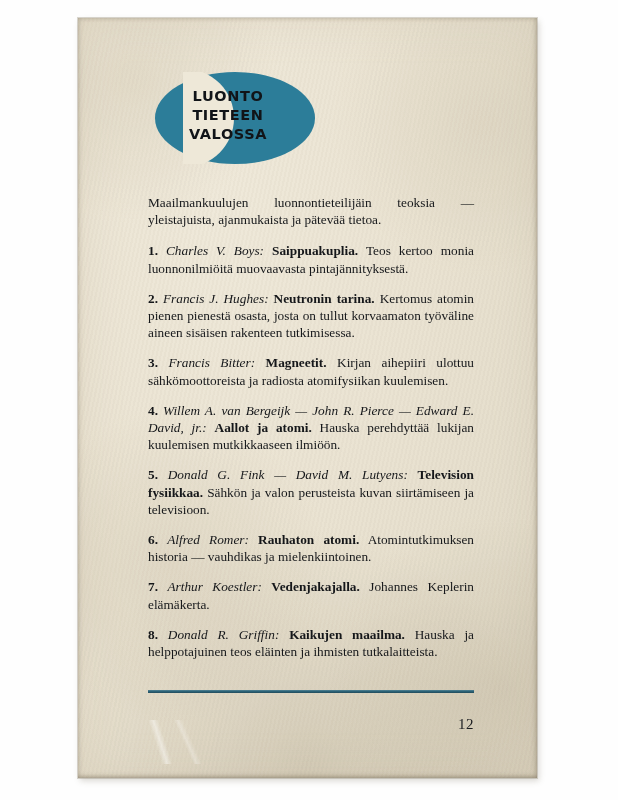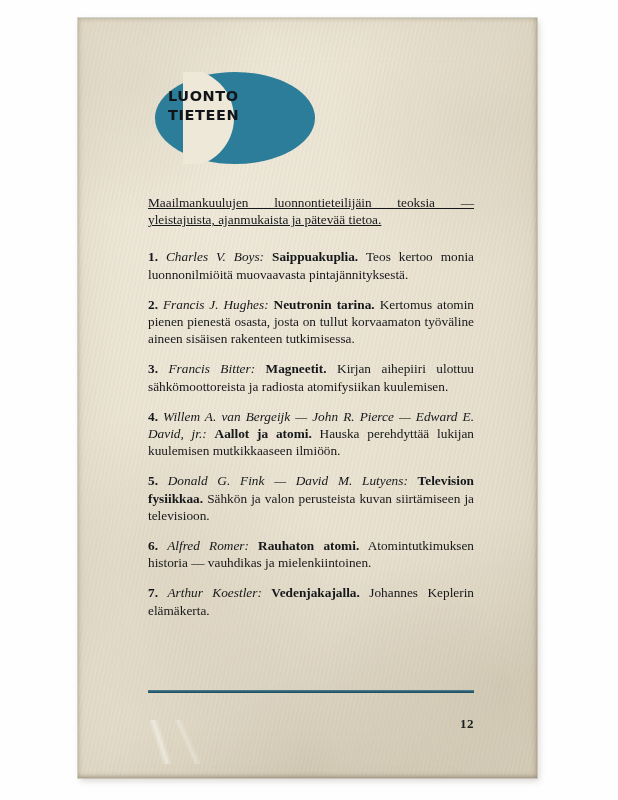--- a/index.html
+++ b/index.html
@@ -115,40 +115,39 @@
     top: 15px;
     width: 120px;
     color: #111418;
     font-family: "DejaVu Sans", "Liberation Sans", sans-serif;
     font-weight: bold;
     font-size: 14.5px;
     line-height: 19px;
     letter-spacing: 0.6px;
     text-transform: uppercase;
   }
-  .logo-text div { white-space: nowrap; }
+  .logo-text div { white-space: nowrap; text-align: center; }
 
   
   .column {
     position: absolute;
     left: 70px;
     top: 176px;
     width: 326px;
     color: #15171a;
     font-size: 13.3px;
     line-height: 17.2px;
     text-align: justify;
     text-justify: inter-word;
     -webkit-hyphens: none;
     hyphens: none;
   }
   .intro {
-    margin: 0 0 20px 0;
+    margin: 0 0 14px 0;
     text-align: justify;
-    text-decoration: underline;
   }
   .entry {
     margin: 8px 0 13px 0;
     text-align: justify;
   }
   .entry:last-of-type { margin-bottom: 0; }
   .num  { font-weight: bold; }
   .auth { font-style: italic; }
   .title{ font-weight: bold; }
 
@@ -161,22 +160,22 @@
     height: 3px;
     background: linear-gradient(180deg, #4a7e92 0%, #1d5a72 45%, #123f52 100%);
     opacity: .92;
   }
   .folio {
     position: absolute;
     left: 70px;
     top: 698px;
     width: 326px;
     text-align: right;
-    font-size: 13px;
-    font-weight: bold;
+    font-size: 15px;
+    font-weight: normal;
     color: #1b1d20;
     letter-spacing: .5px;
   }
 </style>
 </head>
 <body>
 
 <div id="screenshot">
 
   <div class="page">
@@ -186,20 +185,21 @@
     <div class="page-edge"></div>
 
     <div class="logo">
       <div class="logo-ellipse"></div>
       <div class="logo-disc-clip">
         <div class="logo-disc"></div>
       </div>
       <div class="logo-text">
         <div>Luonto</div>
         <div>Tieteen</div>
+        <div>Valossa</div>
       </div>
     </div>
 
     <div class="column">
 
       <p class="intro">Maailmankuulujen luonnontieteilijäin teoksia — yleistajuista, ajanmukaista ja pätevää tietoa.</p>
 
       <p class="entry">
         <span class="num">1.</span>
         <span class="auth">Charles V. Boys:</span>
@@ -242,20 +242,26 @@
         <span>Atomintutkimuksen historia — vauhdikas ja mielenkiintoinen.</span>
       </p>
 
       <p class="entry">
         <span class="num">7.</span>
         <span class="auth">Arthur Koestler:</span>
         <span class="title">Vedenjakajalla.</span>
         <span>Johannes Keplerin elämäkerta.</span>
       </p>
 
+      <p class="entry">
+        <span class="num">8.</span>
+        <span class="auth">Donald R. Griffin:</span>
+        <span class="title">Kaikujen maailma.</span>
+        <span>Hauska ja helppotajuinen teos eläinten ja ihmisten tutkalaitteista.</span>
+      </p>
 
     </div>
 
     <div class="rule"></div>
     <div class="folio">12</div>
 
   </div>
 </div>
 
 </body></html>

